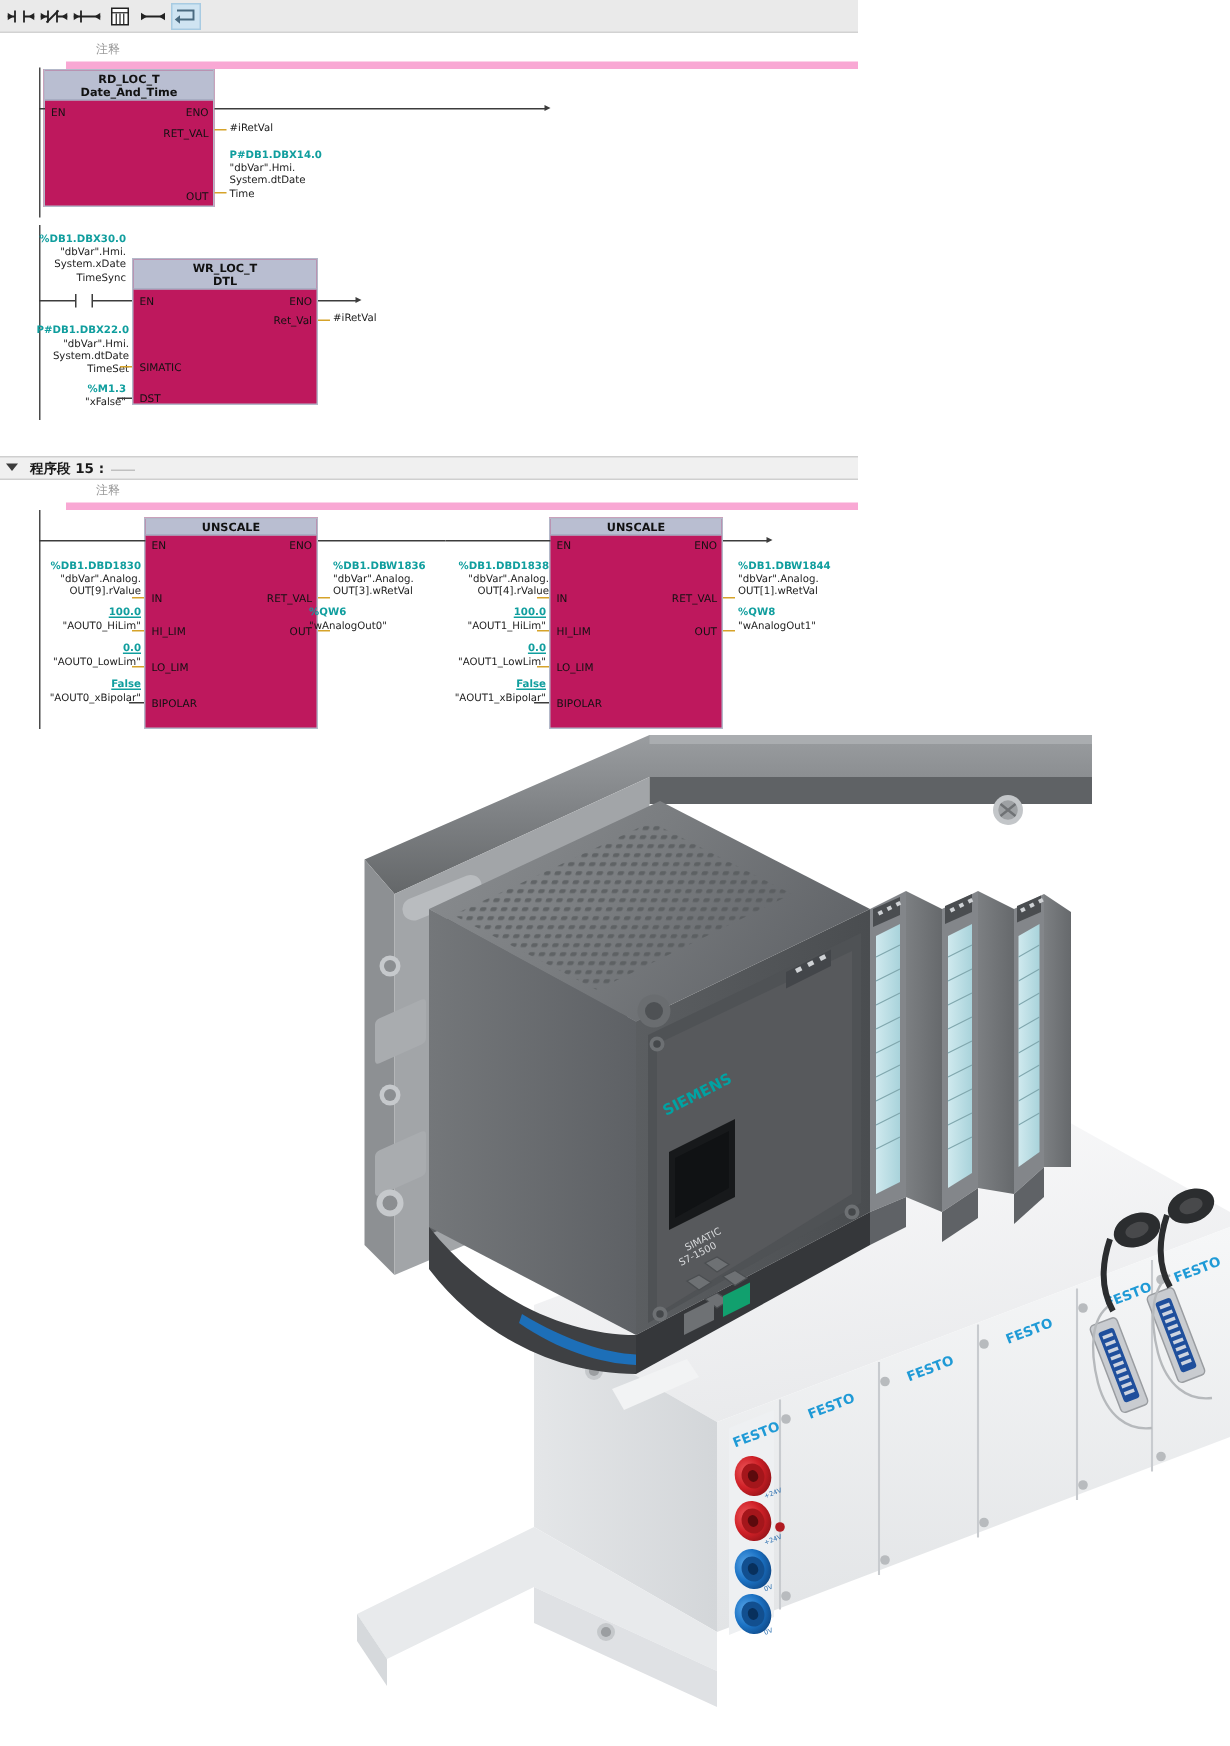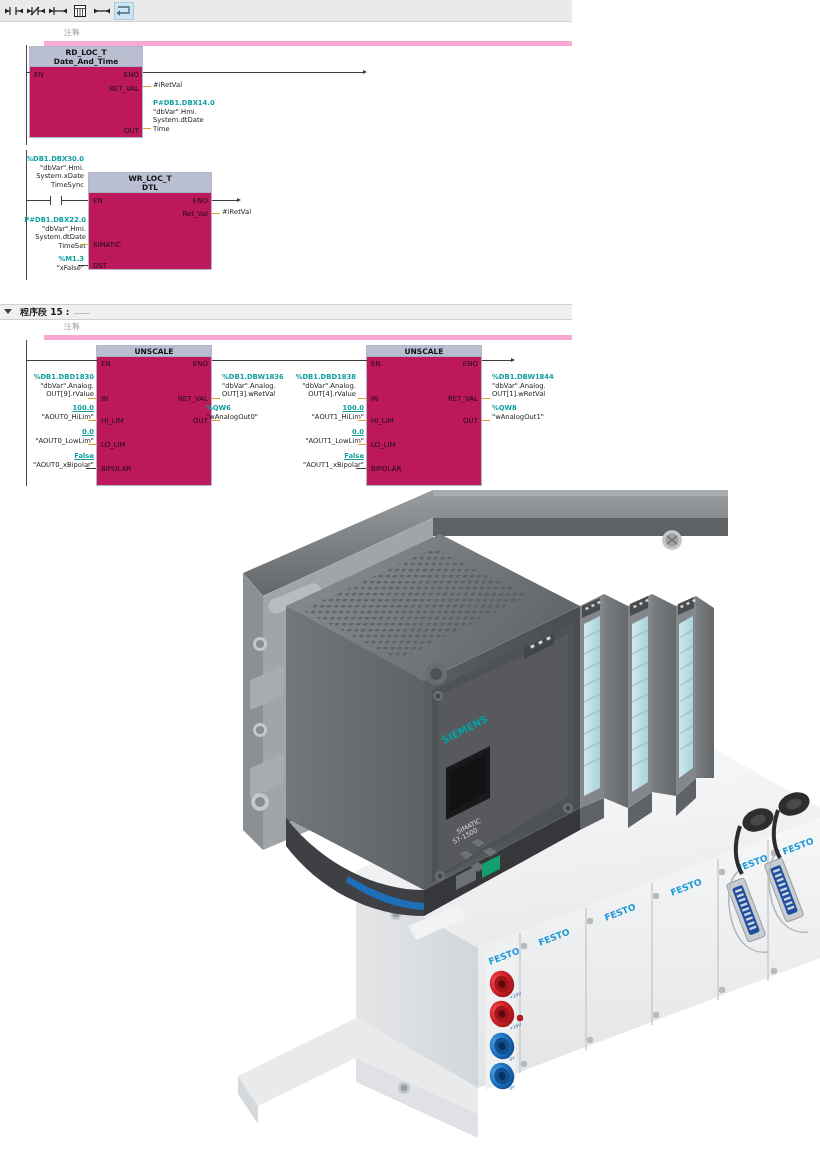--- a/index.html
+++ b/index.html
@@ -343,21 +343,21 @@
       <div class="pin r" style="right:3px;top:49px;">RET_VAL</div>
       <div class="pin" style="left:4px;top:71px;">HI_LIM</div>
       <div class="pin r" style="right:3px;top:71px;">OUT</div>
       <div class="pin" style="left:4px;top:95px;">LO_LIM</div>
       <div class="pin" style="left:4px;top:119px;">BIPOLAR</div>
     </div>
     <div class="wire-h" style="left:297px;top:360px;width:70px;"></div>
     <div class="wire-h" style="left:482px;top:360px;width:30px;"></div>
     <div class="arrowhead" style="left:511px;top:358px;"></div>
 
-    <div class="op" style="left:276px;top:373px;width:80px;text-align:right;">
+    <div class="op" style="left:286px;top:373px;width:80px;text-align:right;">
       <span class="addr">%DB1.DBD1838</span>
       <span class="nm">"dbVar".Analog.</span>
       <span class="nm">OUT[4].rValue</span>
     </div>
     <div class="wire-out" style="left:358px;top:398px;width:8px;"></div>
     <div class="op" style="left:284px;top:404px;width:80px;">
       <span class="val">100.0</span>
       <span class="nm">"AOUT1_HiLim"</span>
     </div>
     <div class="wire-out" style="left:358px;top:420px;width:8px;"></div>

